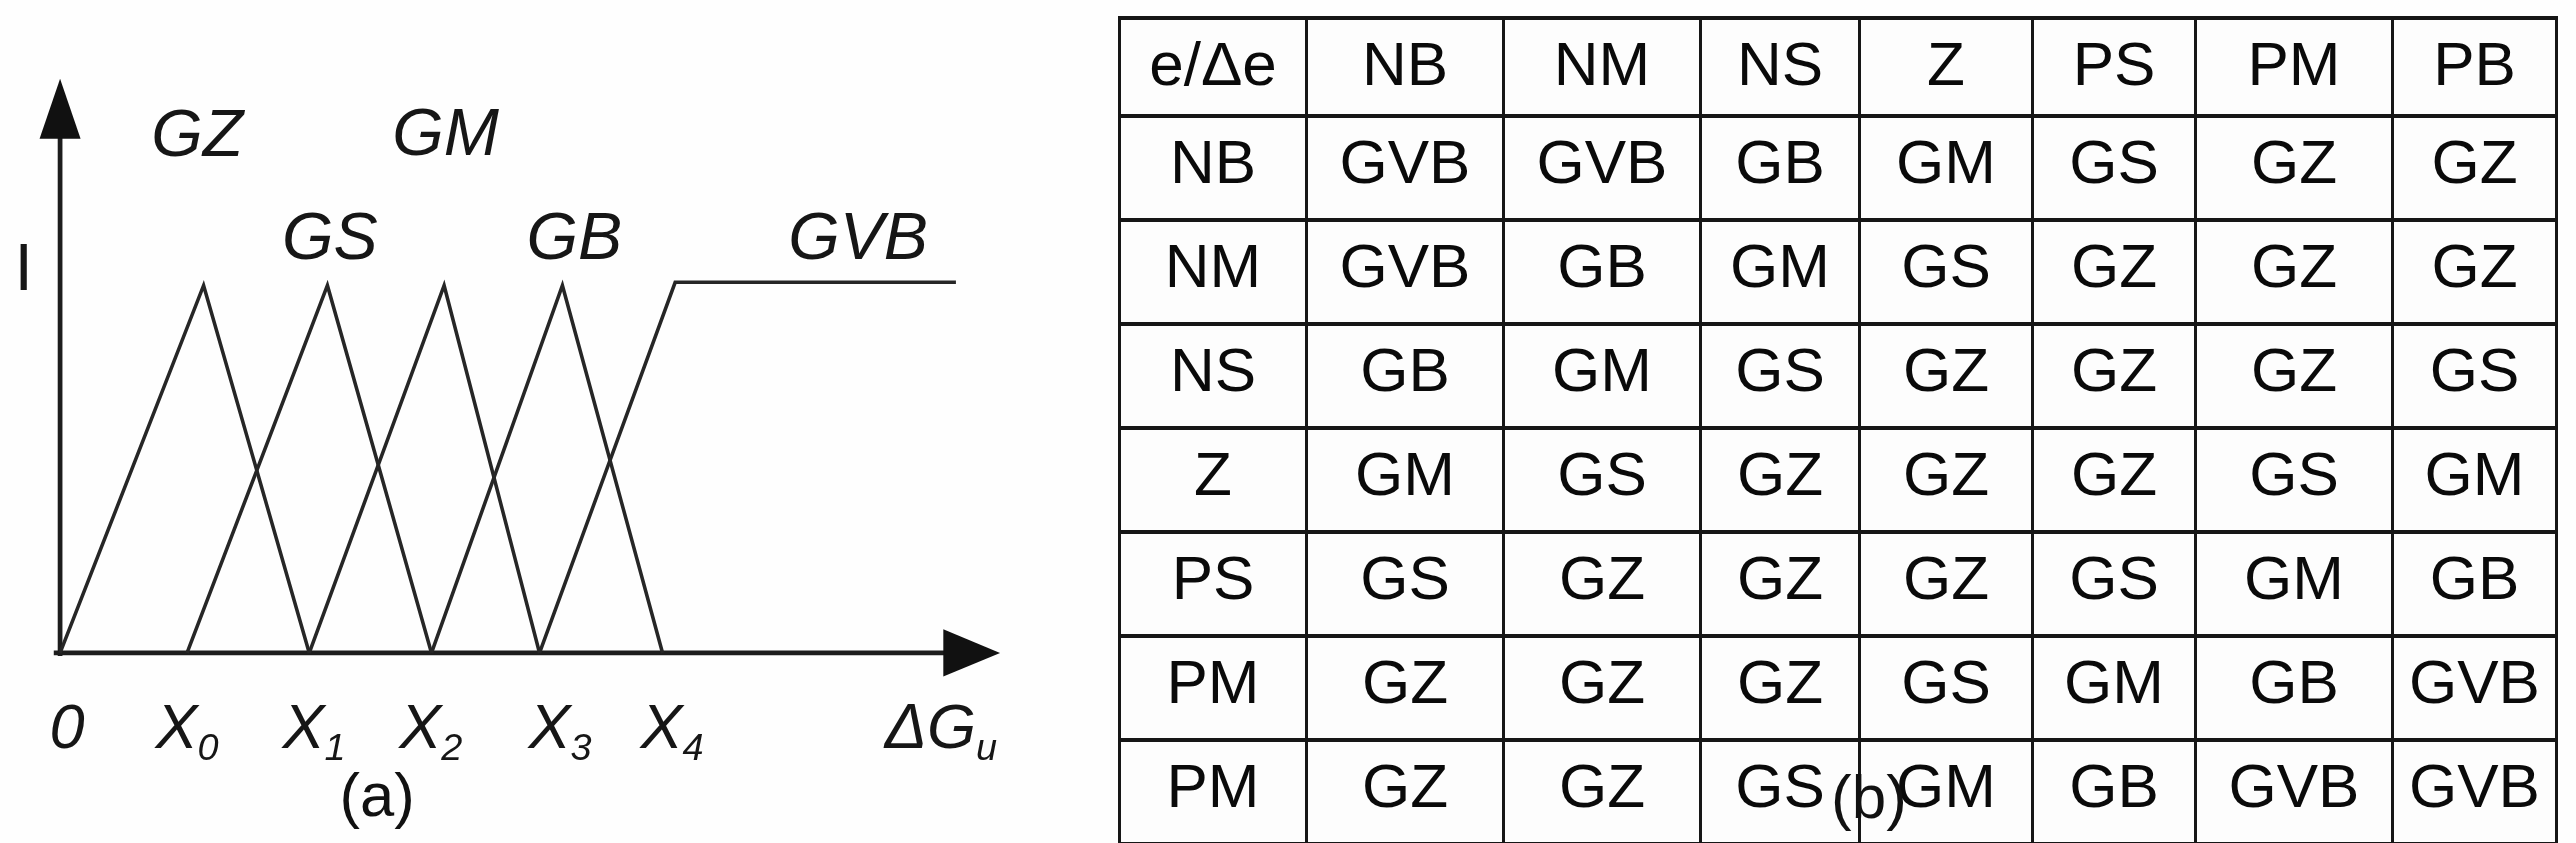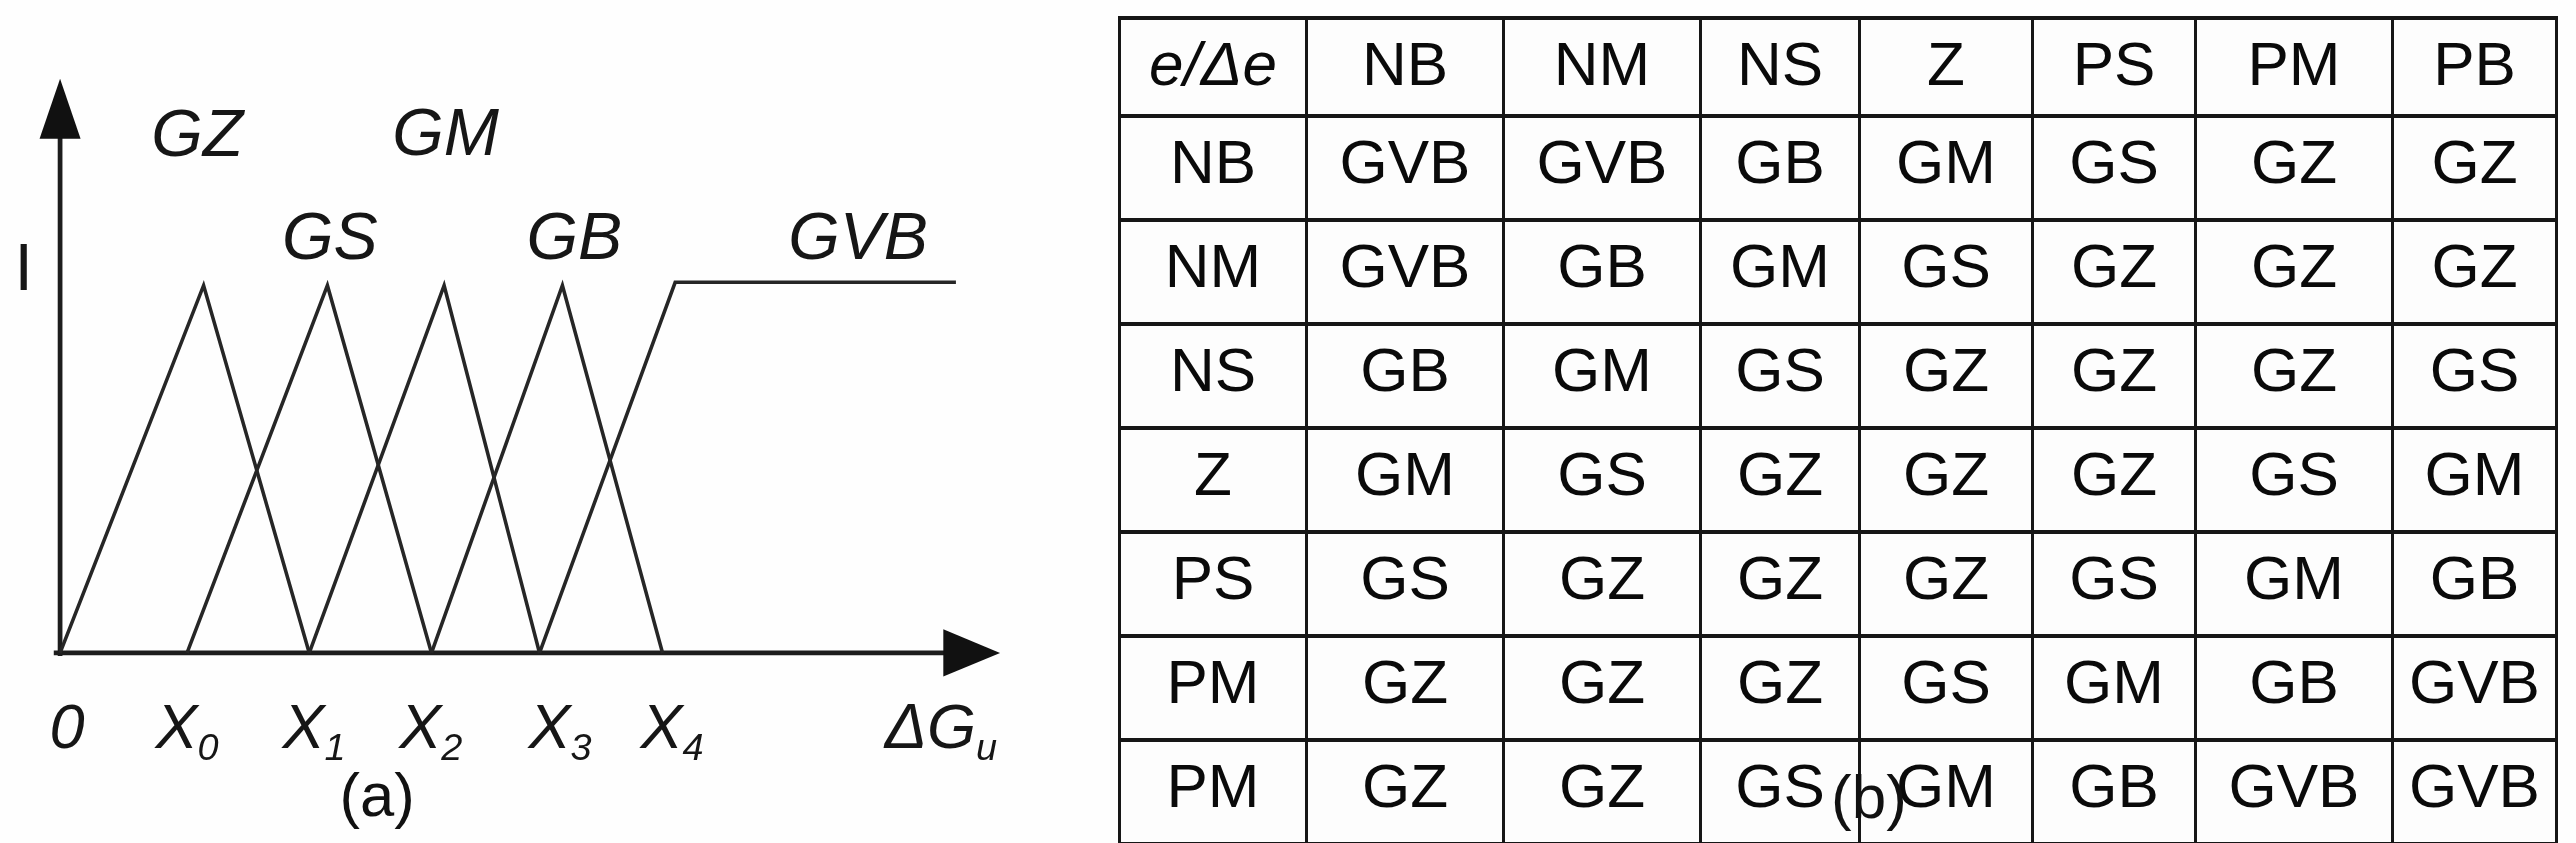--- a/index.html
+++ b/index.html
@@ -20,21 +20,21 @@
   
   .rule-table{position:absolute;left:1118px;top:16px;border-collapse:collapse;table-layout:fixed;background:#fdfdfd;}
   .rule-table th,.rule-table td{
     border-top:4px solid #161616;border-bottom:4px solid #161616;
     border-left:3.2px solid #161616;border-right:3.2px solid #161616;
     font-size:62px;font-weight:400;color:#0a0a0a;
     text-align:center;vertical-align:top;padding:11px 0 0 0;line-height:1.05;
   }
   .rule-table .hdr-row th{height:83px;}
   .rule-table .data-row td,.rule-table .data-row th{height:89px;}
-  .rule-table .corner{font-style:italic;}
+  .rule-table .corner{}
   .caption-b{position:absolute;left:1869px;top:761px;transform:translateX(-50%);
     font-size:62px;color:#111111;}
 </style>
 </head>
 <body>
 
 <div class="fig">
 
   <svg class="plot-svg" viewBox="0 0 1340 1069">
 

